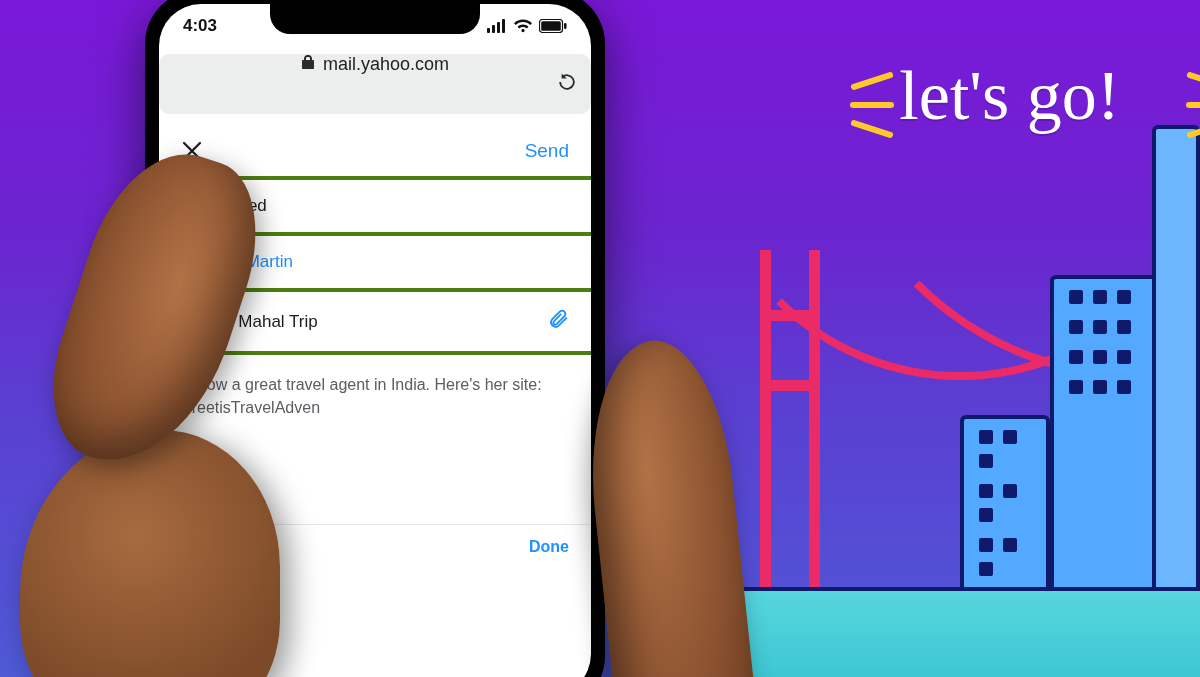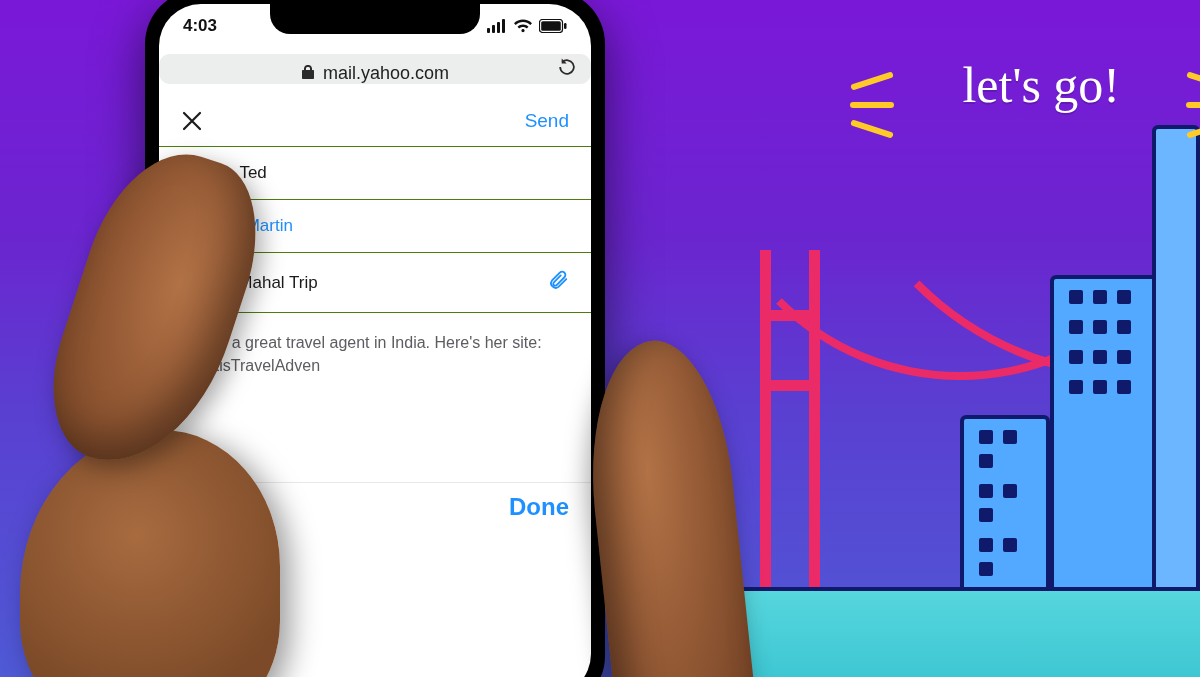--- a/index.html
+++ b/index.html
@@ -37,21 +37,21 @@
   .tower::after{
     content:""; position:absolute; left:-11px; right:-11px; top:130px; height:11px; background:#eb2b68;
   }
   .cable1{position:absolute; left:700px; width:520px; height:520px; top:-140px;
     border:8px solid #eb2b68; border-radius:50%; border-top-color:transparent; border-left-color:transparent; border-right-color:transparent;}
   .cable2{position:absolute; left:820px; width:640px; height:640px; top:-260px;
     border:8px solid #eb2b68; border-radius:50%; border-top-color:transparent; border-left-color:transparent; border-right-color:transparent;}
   .tagline {
     position:absolute; top:56px; right:80px;
     font-family: "Brush Script MT", "Segoe Script", cursive;
-    font-size:50px; color:#fff; font-weight:500;
+    font-size:70px; color:#fff; font-weight:500;
     text-shadow:0 2px 0 rgba(0,0,0,.15);
   }
   .rays{position:absolute;}
   .rays span{position:absolute; width:44px; height:6px; background:#ffca28; border-radius:3px;}
   .raysL{top:96px; right:350px;}
   .raysL span:nth-child(1){transform:rotate(-18deg); top:-18px;}
   .raysL span:nth-child(2){top:6px;}
   .raysL span:nth-child(3){transform:rotate(18deg); top:30px;}
   .raysR{top:96px; right:14px;}
   .raysR span:nth-child(1){transform:rotate(18deg); top:-18px;}
@@ -74,47 +74,47 @@
     border-radius:0 0 20px 20px; z-index:5;
   }
   .statusbar{
     height:44px; display:flex; align-items:center; justify-content:space-between;
     padding:0 24px; font-weight:600; font-size:17px; color:#111;
   }
   .status-icons{display:flex; gap:6px; align-items:center;}
   .status-icons svg{display:block;}
 
   .urlbar{
-    margin:6px 0 12px; height:30px; background:#eceded;
-    border-radius:11px; display:flex; align-items:flex-end; justify-content:center;
+    margin:6px 0 12px; height:60px; background:#eceded;
+    border-radius:11px; display:flex; align-items:flex-start; justify-content:center;
     position:relative; color:#1a1a1a;
   }
   .urlbar .lock{margin-right:8px;}
   .urlbar .reload{position:absolute; right:14px; top:50%; transform:translateY(-50%);}
   .urltext{font-size:18px; color:#222;}
   .row{
-    padding:16px 22px; border-bottom:1px solid #4d7c0f; display:flex; align-items:center;
+    padding:16px 22px; border-bottom:4px solid #4d7c0f; display:flex; align-items:center;
     font-size:17px; color:#1b1b1b; background:#fff;
   }
   .row.header{justify-content:space-between; padding:14px 22px;}
   .close-x svg{display:block;}
   .send{color:#1e90ff; font-size:19px;}
   .label{color:#9a9aa0; margin-right:14px; font-size:17px;}
   .to-row{color:#1e90ff;}
   .to-row .label{color:#1e90ff;}
   .chev-down{margin-right:14px; display:inline-flex;}
   .subject-row{justify-content:space-between;}
   .attach{color:#1e90ff;}
   .body-area{
     padding:18px 22px; font-size:16px; line-height:1.45; color:#5c5c62; min-height:170px;
     border-bottom:1px solid #e8e8ea;
   }
   .kbbar{
     display:flex; align-items:center; justify-content:space-between;
-    padding:10px 22px 0; font-size:24px; color:#1e90ff;
+    padding:10px 22px 0; font-size:16px; color:#1e90ff;
   }
   .kbbar .arrs{display:flex; gap:26px;}
   .kbbar .done{font-weight:600;}
 
   
   .hand{position:absolute; z-index:3;}
   .thumbL{
     left:75px; top:150px; width:160px; height:320px;
     background: radial-gradient(ellipse at 60% 40%, #b27246 0%, #905632 55%, #6f3f22 100%);
     border-radius: 110px 90px 140px 90px / 180px 160px 220px 150px;

